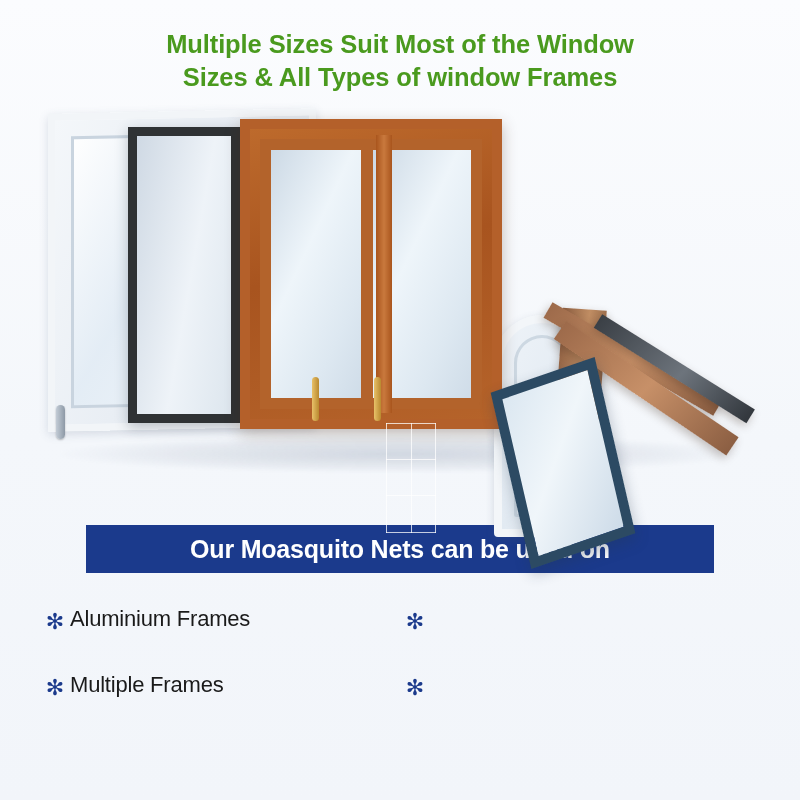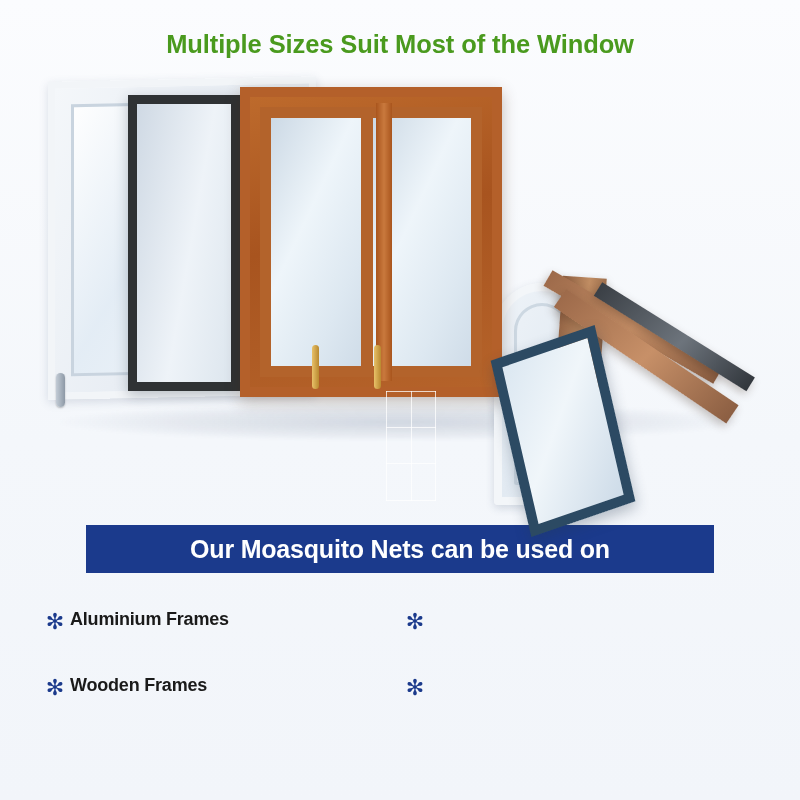--- a/index.html
+++ b/index.html
@@ -279,32 +279,33 @@
   .feature .bullet {
     color: #1b3a8c;
     font-size: 22px;
     line-height: 1;
     width: 30px;
     text-align: center;
     padding-top: 6px;
   }
   .feature .label {
     color: #1a1a1a;
-    font-size: 18px;
-    font-weight: bold;
+    font-size: 22px;
+    font-weight: normal;
     letter-spacing: -0.2px;
   }
 </style>
 </head>
 <body>
 
 <div class="page">
 
   <div class="headline">
     <div class="headline-line">Multiple Sizes Suit Most of the Window</div>
+    <div class="headline-line">Sizes &amp; All Types of window Frames</div>
   </div>
 
   <div class="hero">
     <div class="hero-shadow"></div>
 
     <div class="win-white"></div>
     <div class="white-handle"></div>
 
     <div class="win-dark-2"></div>
     <div class="win-dark"></div>
@@ -343,20 +344,20 @@
   <div class="features">
     <div class="feature">
       <span class="bullet">✻</span>
       <span class="label">Aluminium Frames</span>
     </div>
     <div class="feature">
       <span class="bullet">✻</span>
     </div>
     <div class="feature">
       <span class="bullet">✻</span>
-      <span class="label">Wooden Frames</span>
+      <span class="label">Multiple Frames</span>
     </div>
     <div class="feature">
       <span class="bullet">✻</span>
     </div>
   </div>
 
 </div>
 
 </body></html>

